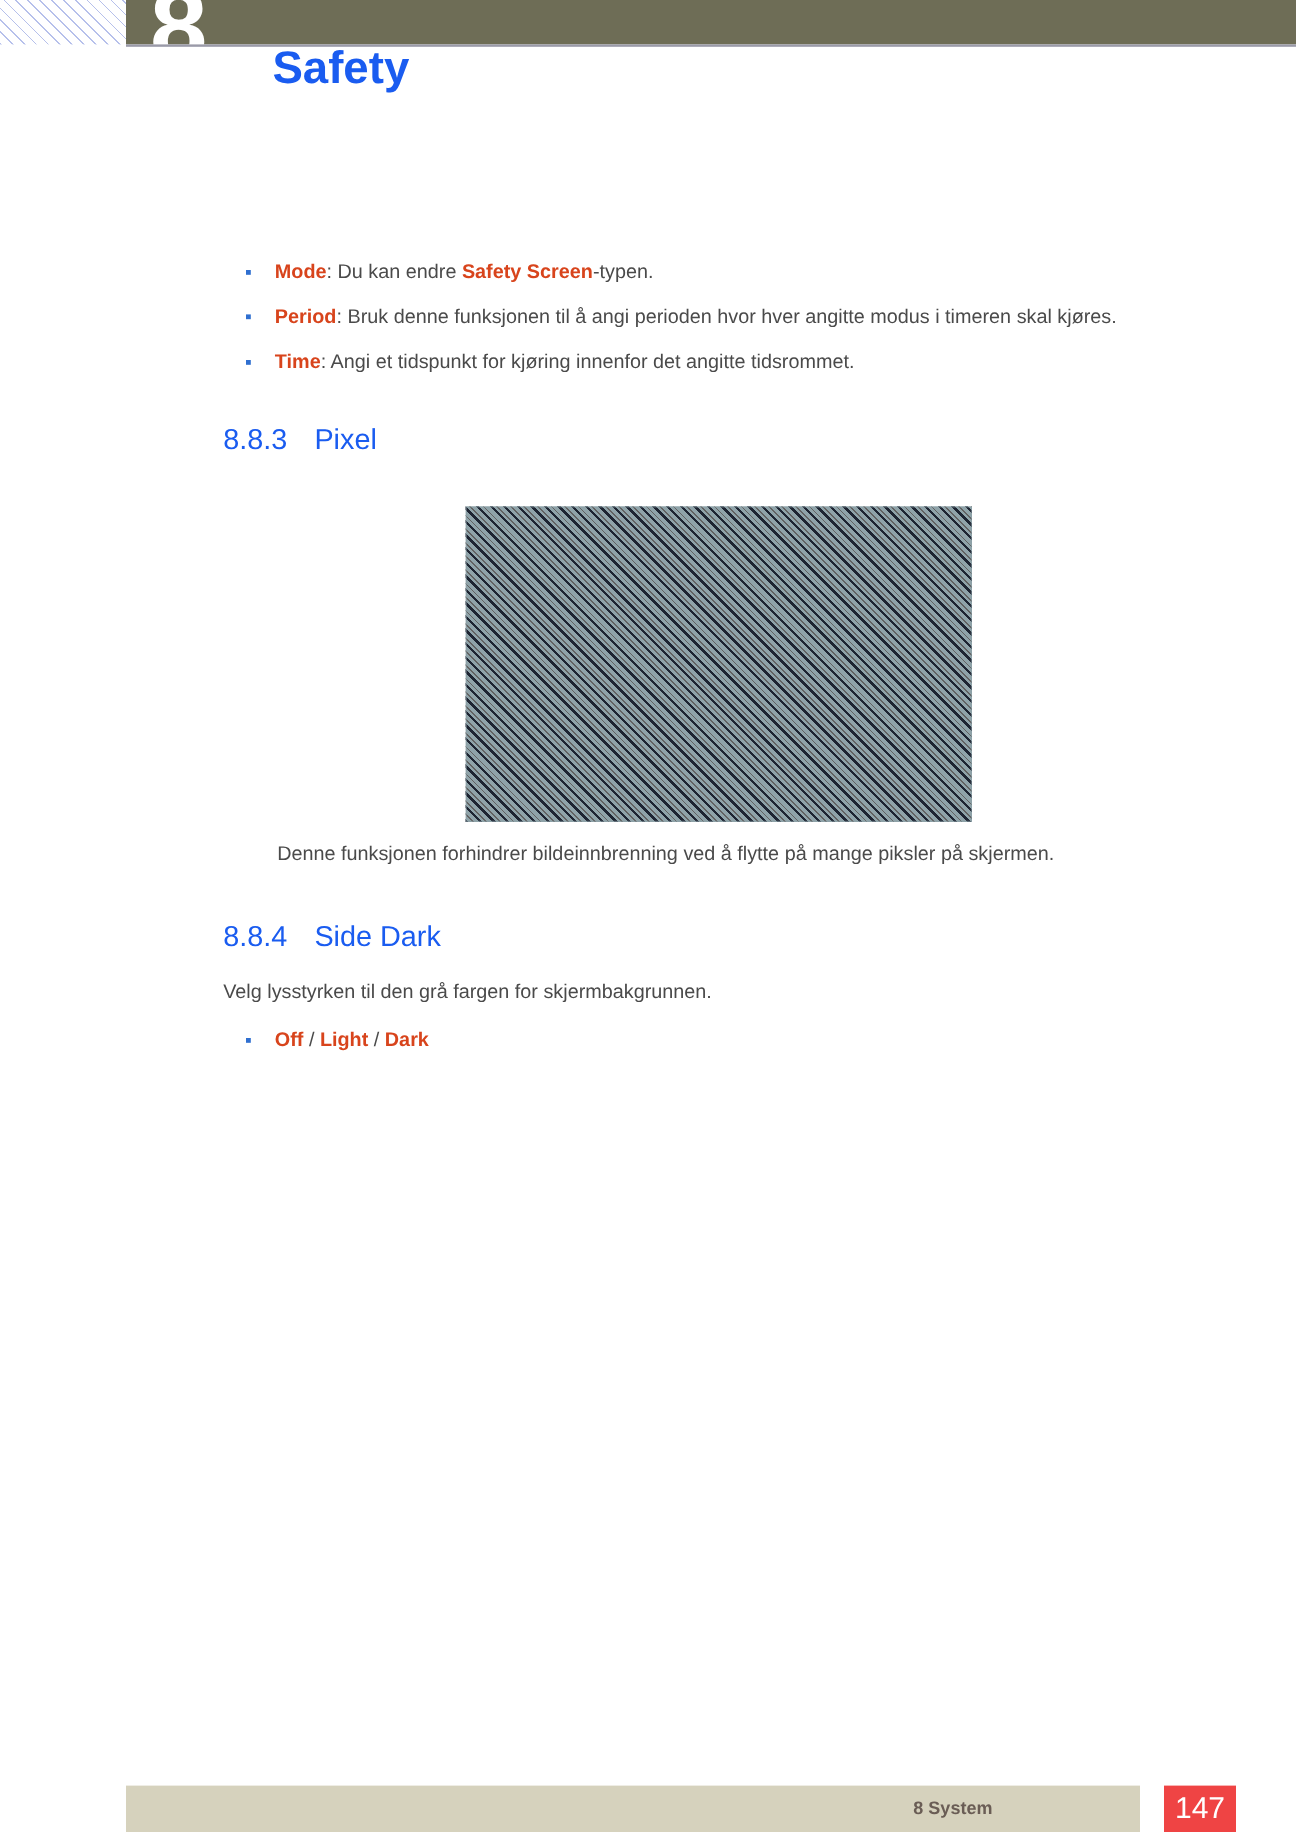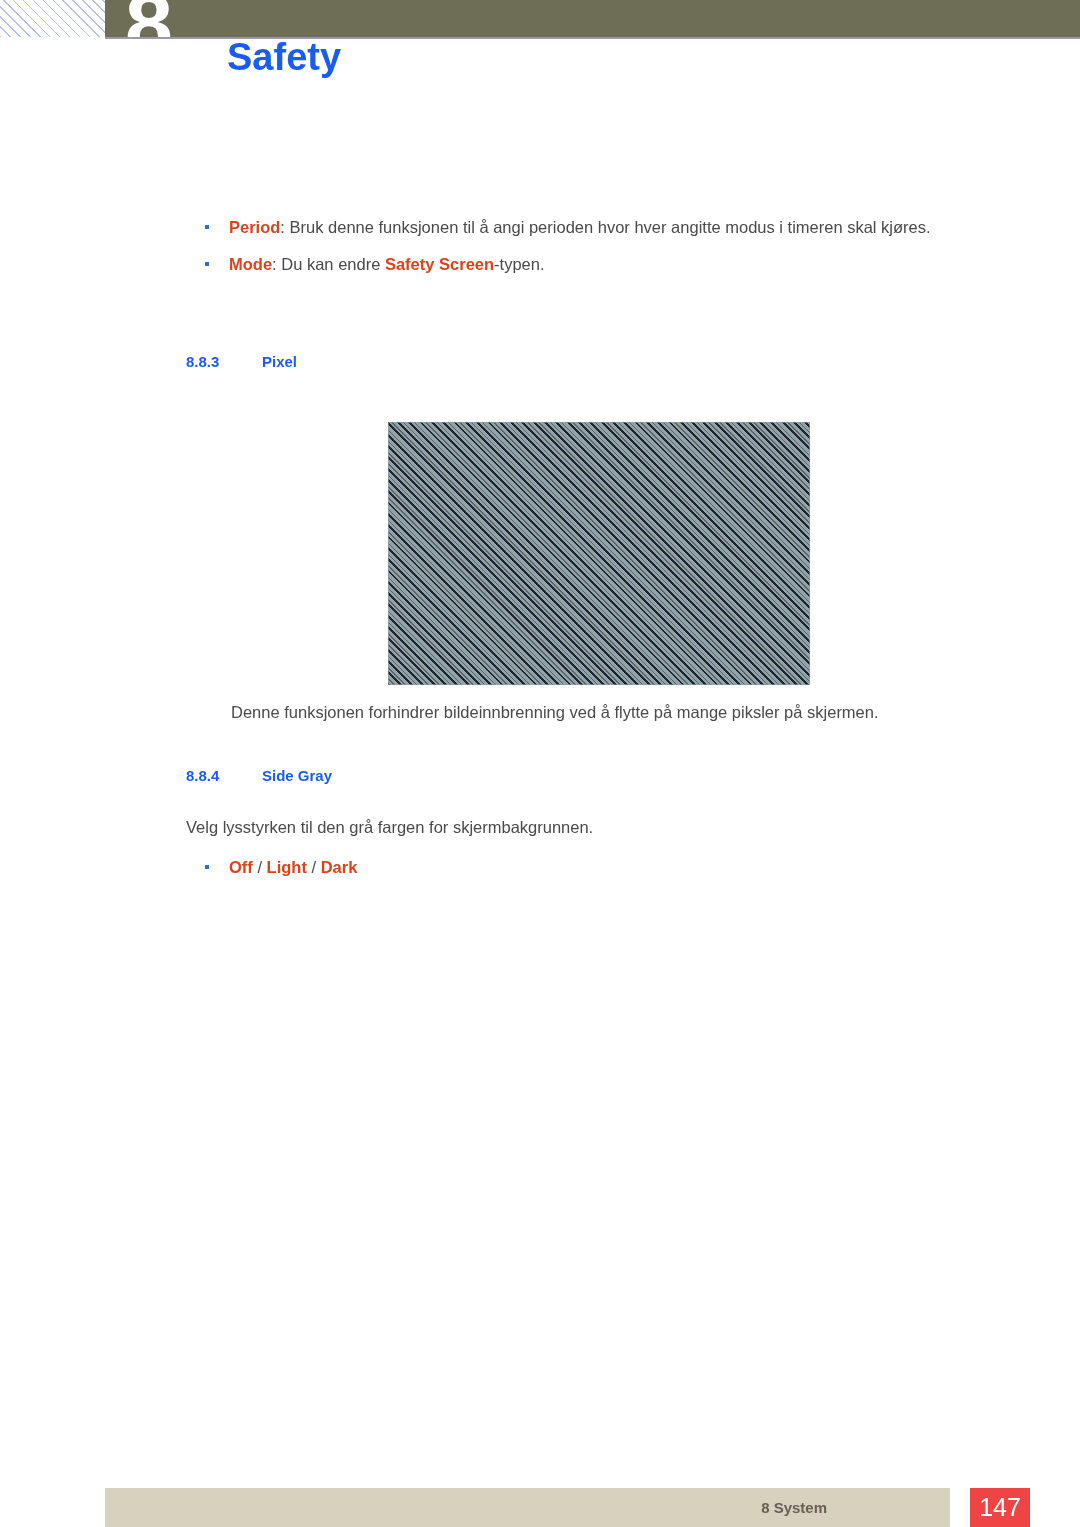--- a/index.html
+++ b/index.html
@@ -111,22 +111,22 @@
     font-weight: bold;
   }
   .kw-inline {
     color: #d8441c;
     font-weight: bold;
   }
 
   .section-heading {
     position: absolute;
     left: 186px;
-    font-size: 15px;
-    font-weight: bold;
+    font-size: 24px;
+    font-weight: normal;
     color: #1a5cf0;
     white-space: nowrap;
   }
   .section-heading .num {
     display: inline-block;
     width: 76px;
   }
 
   .body-text {
     position: absolute;
@@ -207,41 +207,45 @@
   <div class="olive-rule"></div>
   <div class="header-title">Safety</div>
 </div>
 
 <div id="content">
 
   <div class="bullet-list" style="top:216px;">
 
     <div class="bullet-row">
       <span class="bullet-dot"></span>
+      <span class="kw">Mode</span><span>: </span><span>Du kan endre </span><span class="kw-inline">Safety Screen</span><span>-typen.</span>
+    </div>
+
+    <div class="bullet-row">
+      <span class="bullet-dot"></span>
       <span class="kw">Period</span><span>: </span><span>Bruk denne funksjonen til å angi perioden hvor hver angitte modus i timeren skal kjøres.</span>
     </div>
 
     <div class="bullet-row">
       <span class="bullet-dot"></span>
-      <span class="kw">Mode</span><span>: </span><span>Du kan endre </span><span class="kw-inline">Safety Screen</span><span>-typen.</span>
-    </div>
-
+      <span class="kw">Time</span><span>: </span><span>Angi et tidspunkt for kjøring innenfor det angitte tidsrommet.</span>
+    </div>
 
   </div>
 
   <div class="section-heading" style="top:353px;">
     <span class="num">8.8.3</span><span>Pixel</span>
   </div>
 
   <div class="pattern-figure"></div>
 
   <div class="body-text" style="top:703px;margin-left:45px;">Denne funksjonen forhindrer bildeinnbrenning ved å flytte på mange piksler på skjermen.</div>
 
   <div class="section-heading" style="top:767px;">
-    <span class="num">8.8.4</span><span>Side Gray</span>
+    <span class="num">8.8.4</span><span>Side Dark</span>
   </div>
 
   <div class="body-text" style="top:818px;">Velg lysstyrken til den grå fargen for skjermbakgrunnen.</div>
 
   <div class="bullet-list" style="top:856px;">
     <div class="bullet-row">
       <span class="bullet-dot"></span>
       <span class="kw">Off</span><span> / </span><span class="kw">Light</span><span> / </span><span class="kw">Dark</span>
     </div>
   </div>

